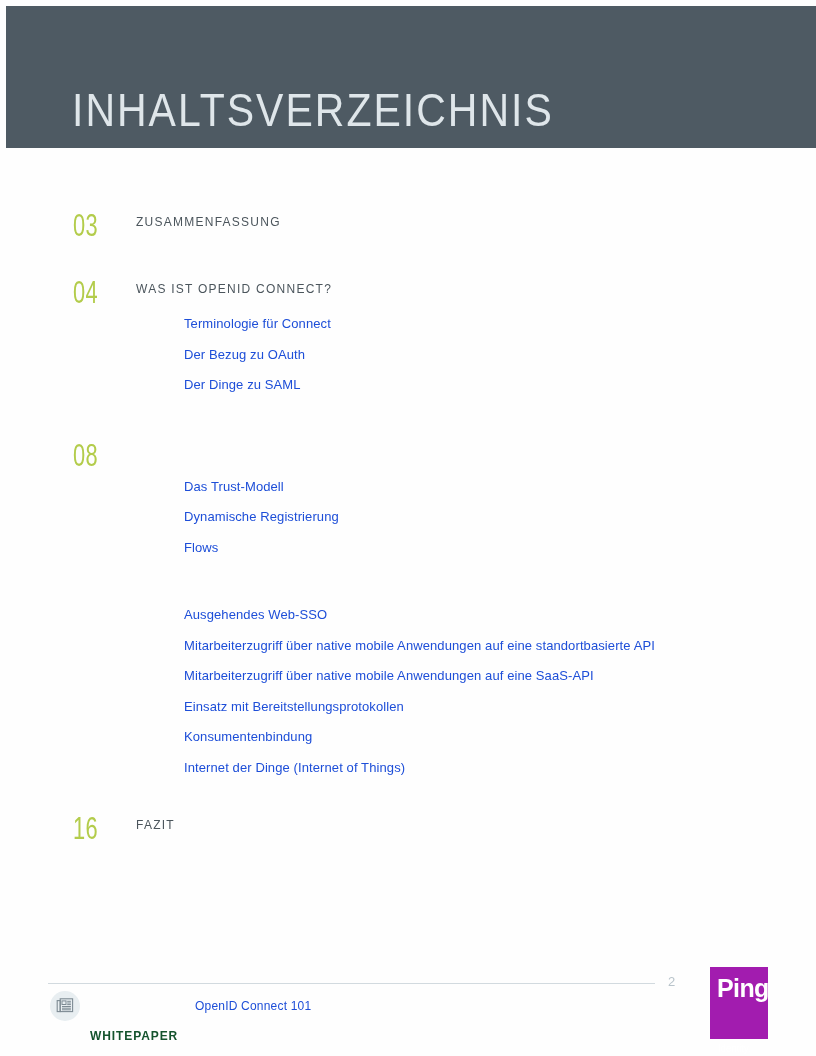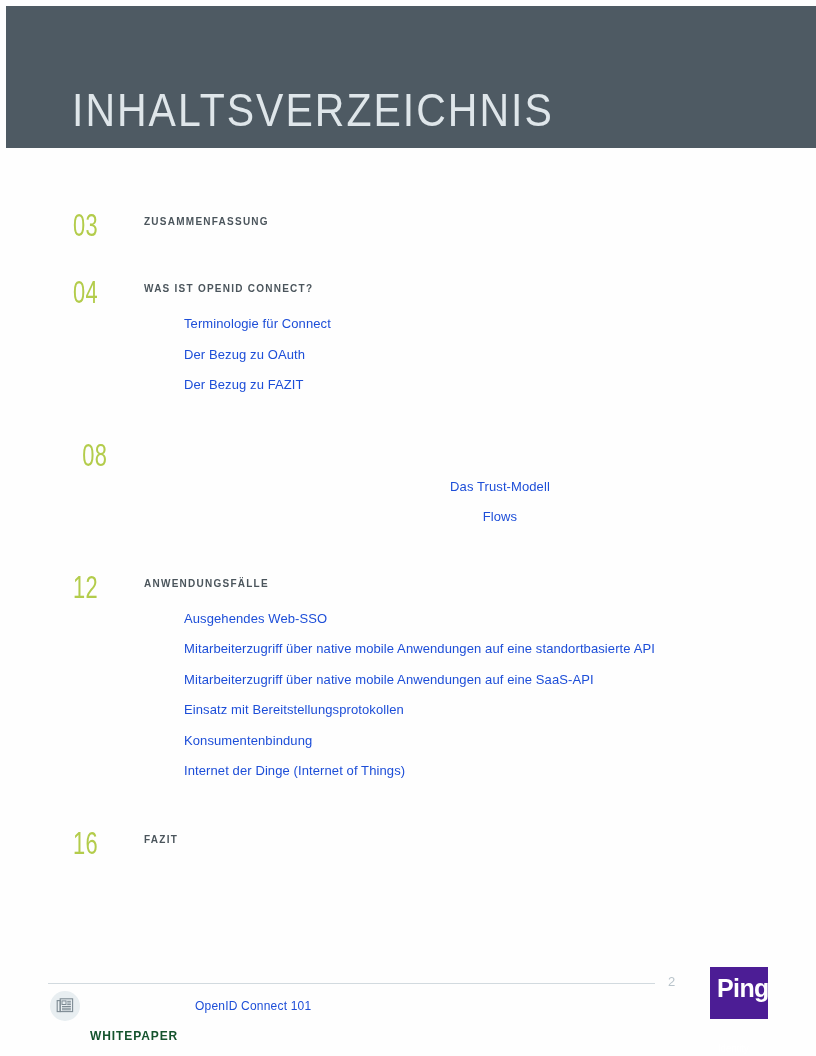--- a/index.html
+++ b/index.html
@@ -74,25 +74,25 @@
     font-size: 26px;
     font-weight: 400;
     color: #b3cc4b;
     letter-spacing: 0.5px;
     line-height: 30px;
     transform: scaleX(0.84) scaleY(1.18);
     transform-origin: left top;
   }
   .toc-heading {
     position: absolute;
-    left: 144px;
+    left: 136px;
     top: 4px;
     font-family: "Liberation Sans", sans-serif;
-    font-size: 10px;
-    font-weight: bold;
+    font-size: 12px;
+    font-weight: normal;
     color: #4b555c;
     letter-spacing: 1.25px;
     line-height: 20px;
     white-space: nowrap;
   }
   .toc-sub {
     position: relative;
     margin-left: 184px;
     font-family: "Liberation Sans", sans-serif;
     font-size: 13px;
@@ -156,22 +156,22 @@
     color: #1d4ed8;
     letter-spacing: 0.2px;
   }
 
   
   .ping-logo {
     position: absolute;
     left: 710px;
     top: 967px;
     width: 58px;
-    height: 52px;
-    background: #4c1d95;
+    height: 72px;
+    background: #a21caf;
     text-decoration: underline;
   }
   .ping-logo .ping-word {
     position: absolute;
     left: 7px;
     top: 8px;
     font-family: "Liberation Sans", sans-serif;
     font-size: 25px;
     font-weight: bold;
     color: #ffffff;
@@ -207,42 +207,39 @@
           <div class="toc-heading">ZUSAMMENFASSUNG</div>
         </div>
       </div>
       <div class="toc-section" style="margin-top: 33px;">
         <div class="toc-main">
           <div class="toc-num">04</div>
           <div class="toc-heading">WAS IST OPENID CONNECT?</div>
         </div>
         <div class="toc-sub">Terminologie für Connect</div>
         <div class="toc-sub">Der Bezug zu OAuth</div>
-        <div class="toc-sub">Der Bezug zu FAZIT</div>
-      </div>
-      <div class="toc-section" style="margin-top: 37px; text-align: center;">
+        <div class="toc-sub">Der Dinge zu SAML</div>
+      </div>
+      <div class="toc-section" style="margin-top: 37px;">
         <div class="toc-main">
           <div class="toc-num">08</div>
         </div>
         <div class="toc-sub">Das Trust-Modell</div>
+        <div class="toc-sub">Dynamische Registrierung</div>
         <div class="toc-sub">Flows</div>
       </div>
       <div class="toc-section" style="margin-top: 37px;">
-        <div class="toc-main">
-          <div class="toc-num">12</div>
-          <div class="toc-heading">ANWENDUNGSFÄLLE</div>
-        </div>
         <div class="toc-sub">Ausgehendes Web-SSO</div>
         <div class="toc-sub">Mitarbeiterzugriff über native mobile Anwendungen auf eine standortbasierte API</div>
         <div class="toc-sub">Mitarbeiterzugriff über native mobile Anwendungen auf eine SaaS-API</div>
         <div class="toc-sub">Einsatz mit Bereitstellungsprotokollen</div>
         <div class="toc-sub">Konsumentenbindung</div>
         <div class="toc-sub">Internet der Dinge (Internet of Things)</div>
       </div>
-      <div class="toc-section" style="margin-top: 39px;">
+      <div class="toc-section" style="margin-top: 28px;">
         <div class="toc-main">
           <div class="toc-num">16</div>
           <div class="toc-heading">FAZIT</div>
         </div>
       </div>
     </div>
 
   <div class="footer-rule"></div>
 
   <div class="footer-pagenum">2</div>

